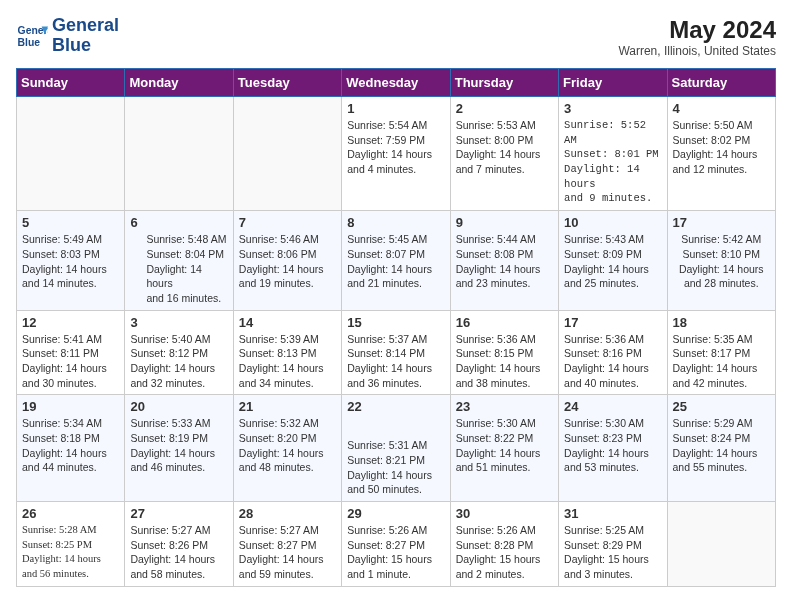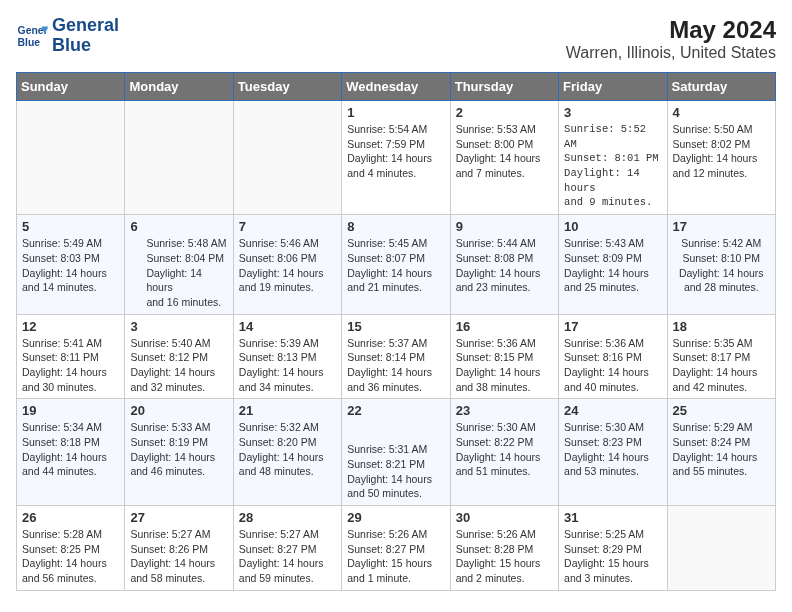--- a/index.html
+++ b/index.html
@@ -33,30 +33,30 @@
     }
     .title-area {
       text-align: right;
     }
     .month-title {
       font-size: 24px;
       font-weight: bold;
       color: #222;
     }
     .location-title {
-      font-size: 16px;
+      font-size: 12px;
       color: #444;
     }
     .calendar {
       width: 100%;
       border-collapse: collapse;
       border: 1px solid #ccc;
     }
     .calendar th {
-      background: #737373;
+      background: #701a75;
       color: #fff;
       font-size: 13px;
       font-weight: bold;
       padding: 6px 4px;
       text-align: left;
       border: 1px solid #2e6db4;
     }
     .calendar td {
       vertical-align: top;
       border: 1px solid #ccc;
@@ -302,21 +302,21 @@
           <span class="day-num">25</span>
           <div class="day-info" style="white-space: pre-line;">Sunrise: 5:29 AM
 Sunset: 8:24 PM
 Daylight: 14 hours
 and 55 minutes.</div>
         </td>
       </tr>
       <tr>
         <td>
           <span class="day-num">26</span>
-          <div class="day-info" style="white-space: pre-line;">Sunrise: 5:28 AM
+          <div class="day-info" style="white-space: pre-line; font-family: Liberation Serif, serif;">Sunrise: 5:28 AM
 Sunset: 8:25 PM
 Daylight: 14 hours
 and 56 minutes.</div>
         </td>
         <td>
           <span class="day-num">27</span>
           <div class="day-info" style="white-space: pre-line;">Sunrise: 5:27 AM
 Sunset: 8:26 PM
 Daylight: 14 hours
 and 58 minutes.</div>

